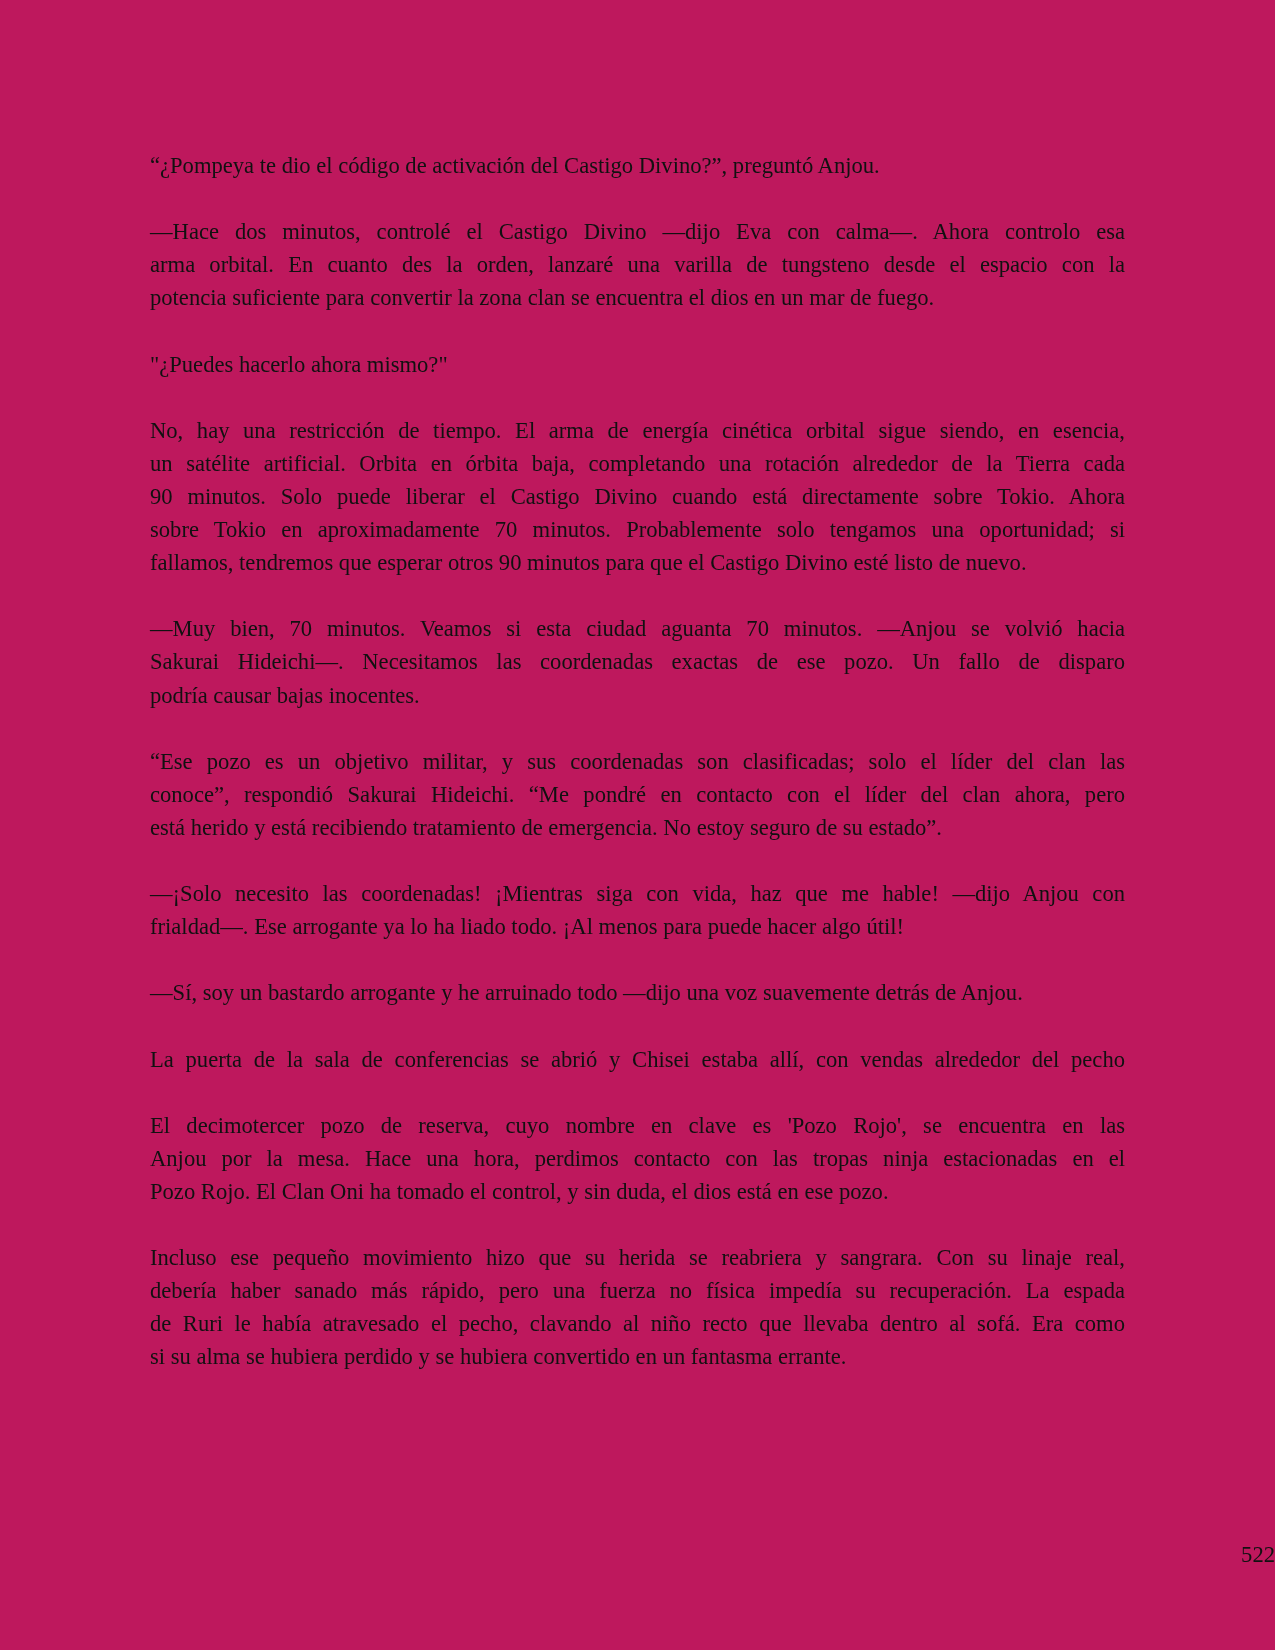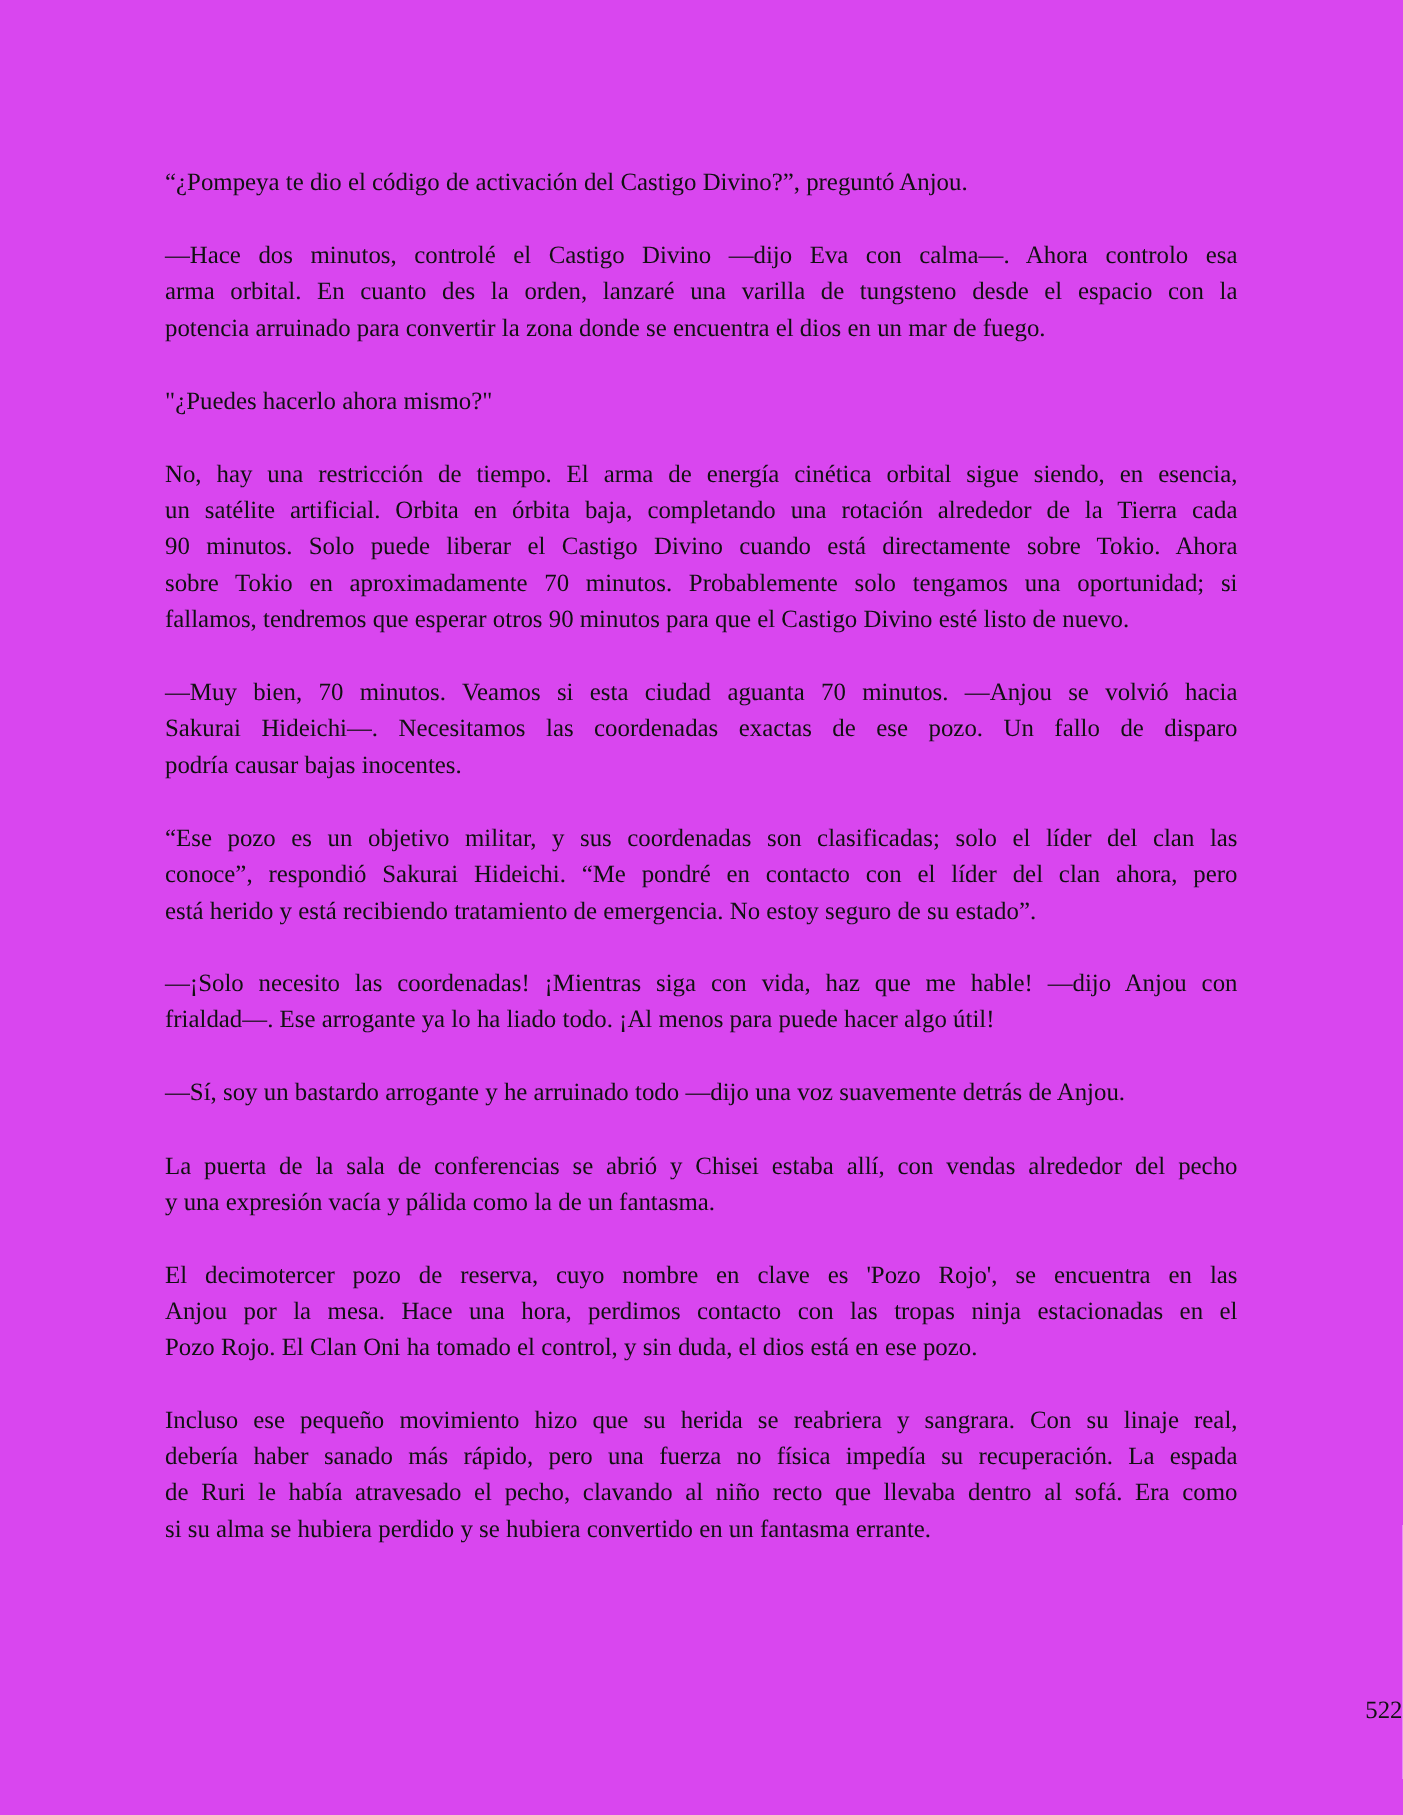--- a/index.html
+++ b/index.html
@@ -1,18 +1,18 @@
 <!DOCTYPE html>
 <html><head>
 <meta charset="utf-8">
 <style>
   html, body { margin: 0; padding: 0; background: #ffffff; }
   body { width: 1275px; height: 1650px; position: relative; overflow: hidden; }
   .page {
-    position: absolute; left: 0; top: 0; width: 1275px; height: 1650px; background: #d946ef;
+    position: absolute; left: 0; top: 0; width: 1275px; height: 1650px; background: #be185d;
   }
   .body-text {
     position: absolute; left: 150px; top: 149px; width: 975px;
     font-family: "Liberation Serif", "DejaVu Serif", serif;
     font-size: 22.6px; line-height: 33.1px; color: #111111;
   }
   .para { margin: 0 0 33.1px 0; }
   .line {
     display: block; height: 33.1px; white-space: nowrap;
     text-align: justify; text-align-last: justify;
@@ -30,21 +30,21 @@
 <div class="page">
   <div class="body-text">
 
     <div class="para">
       <span class="line last">“¿Pompeya te dio el código de activación del Castigo Divino?”, preguntó Anjou.</span>
     </div>
 
     <div class="para">
       <span class="line">—Hace dos minutos, controlé el Castigo Divino —dijo Eva con calma—. Ahora controlo esa</span>
       <span class="line">arma orbital. En cuanto des la orden, lanzaré una varilla de tungsteno desde el espacio con la</span>
-      <span class="line last">potencia arruinado para convertir la zona donde se encuentra el dios en un mar de fuego.</span>
+      <span class="line last">potencia suficiente para convertir la zona clan se encuentra el dios en un mar de fuego.</span>
     </div>
 
     <div class="para">
       <span class="line last">"¿Puedes hacerlo ahora mismo?"</span>
     </div>
 
     <div class="para">
       <span class="line">No, hay una restricción de tiempo. El arma de energía cinética orbital sigue siendo, en esencia,</span>
       <span class="line">un satélite artificial. Orbita en órbita baja, completando una rotación alrededor de la Tierra cada</span>
       <span class="line">90 minutos. Solo puede liberar el Castigo Divino cuando está directamente sobre Tokio. Ahora</span>
@@ -68,21 +68,20 @@
       <span class="line">—¡Solo necesito las coordenadas! ¡Mientras siga con vida, haz que me hable! —dijo Anjou con</span>
       <span class="line last">frialdad—. Ese arrogante ya lo ha liado todo. ¡Al menos para puede hacer algo útil!</span>
     </div>
 
     <div class="para">
       <span class="line last">—Sí, soy un bastardo arrogante y he arruinado todo —dijo una voz suavemente detrás de Anjou.</span>
     </div>
 
     <div class="para">
       <span class="line">La puerta de la sala de conferencias se abrió y Chisei estaba allí, con vendas alrededor del pecho</span>
-      <span class="line last">y una expresión vacía y pálida como la de un fantasma.</span>
     </div>
 
     <div class="para">
       <span class="line">El decimotercer pozo de reserva, cuyo nombre en clave es 'Pozo Rojo', se encuentra en las</span>
       <span class="line">Anjou por la mesa. Hace una hora, perdimos contacto con las tropas ninja estacionadas en el</span>
       <span class="line last">Pozo Rojo. El Clan Oni ha tomado el control, y sin duda, el dios está en ese pozo.</span>
     </div>
 
     <div class="para">
       <span class="line">Incluso ese pequeño movimiento hizo que su herida se reabriera y sangrara. Con su linaje real,</span>

